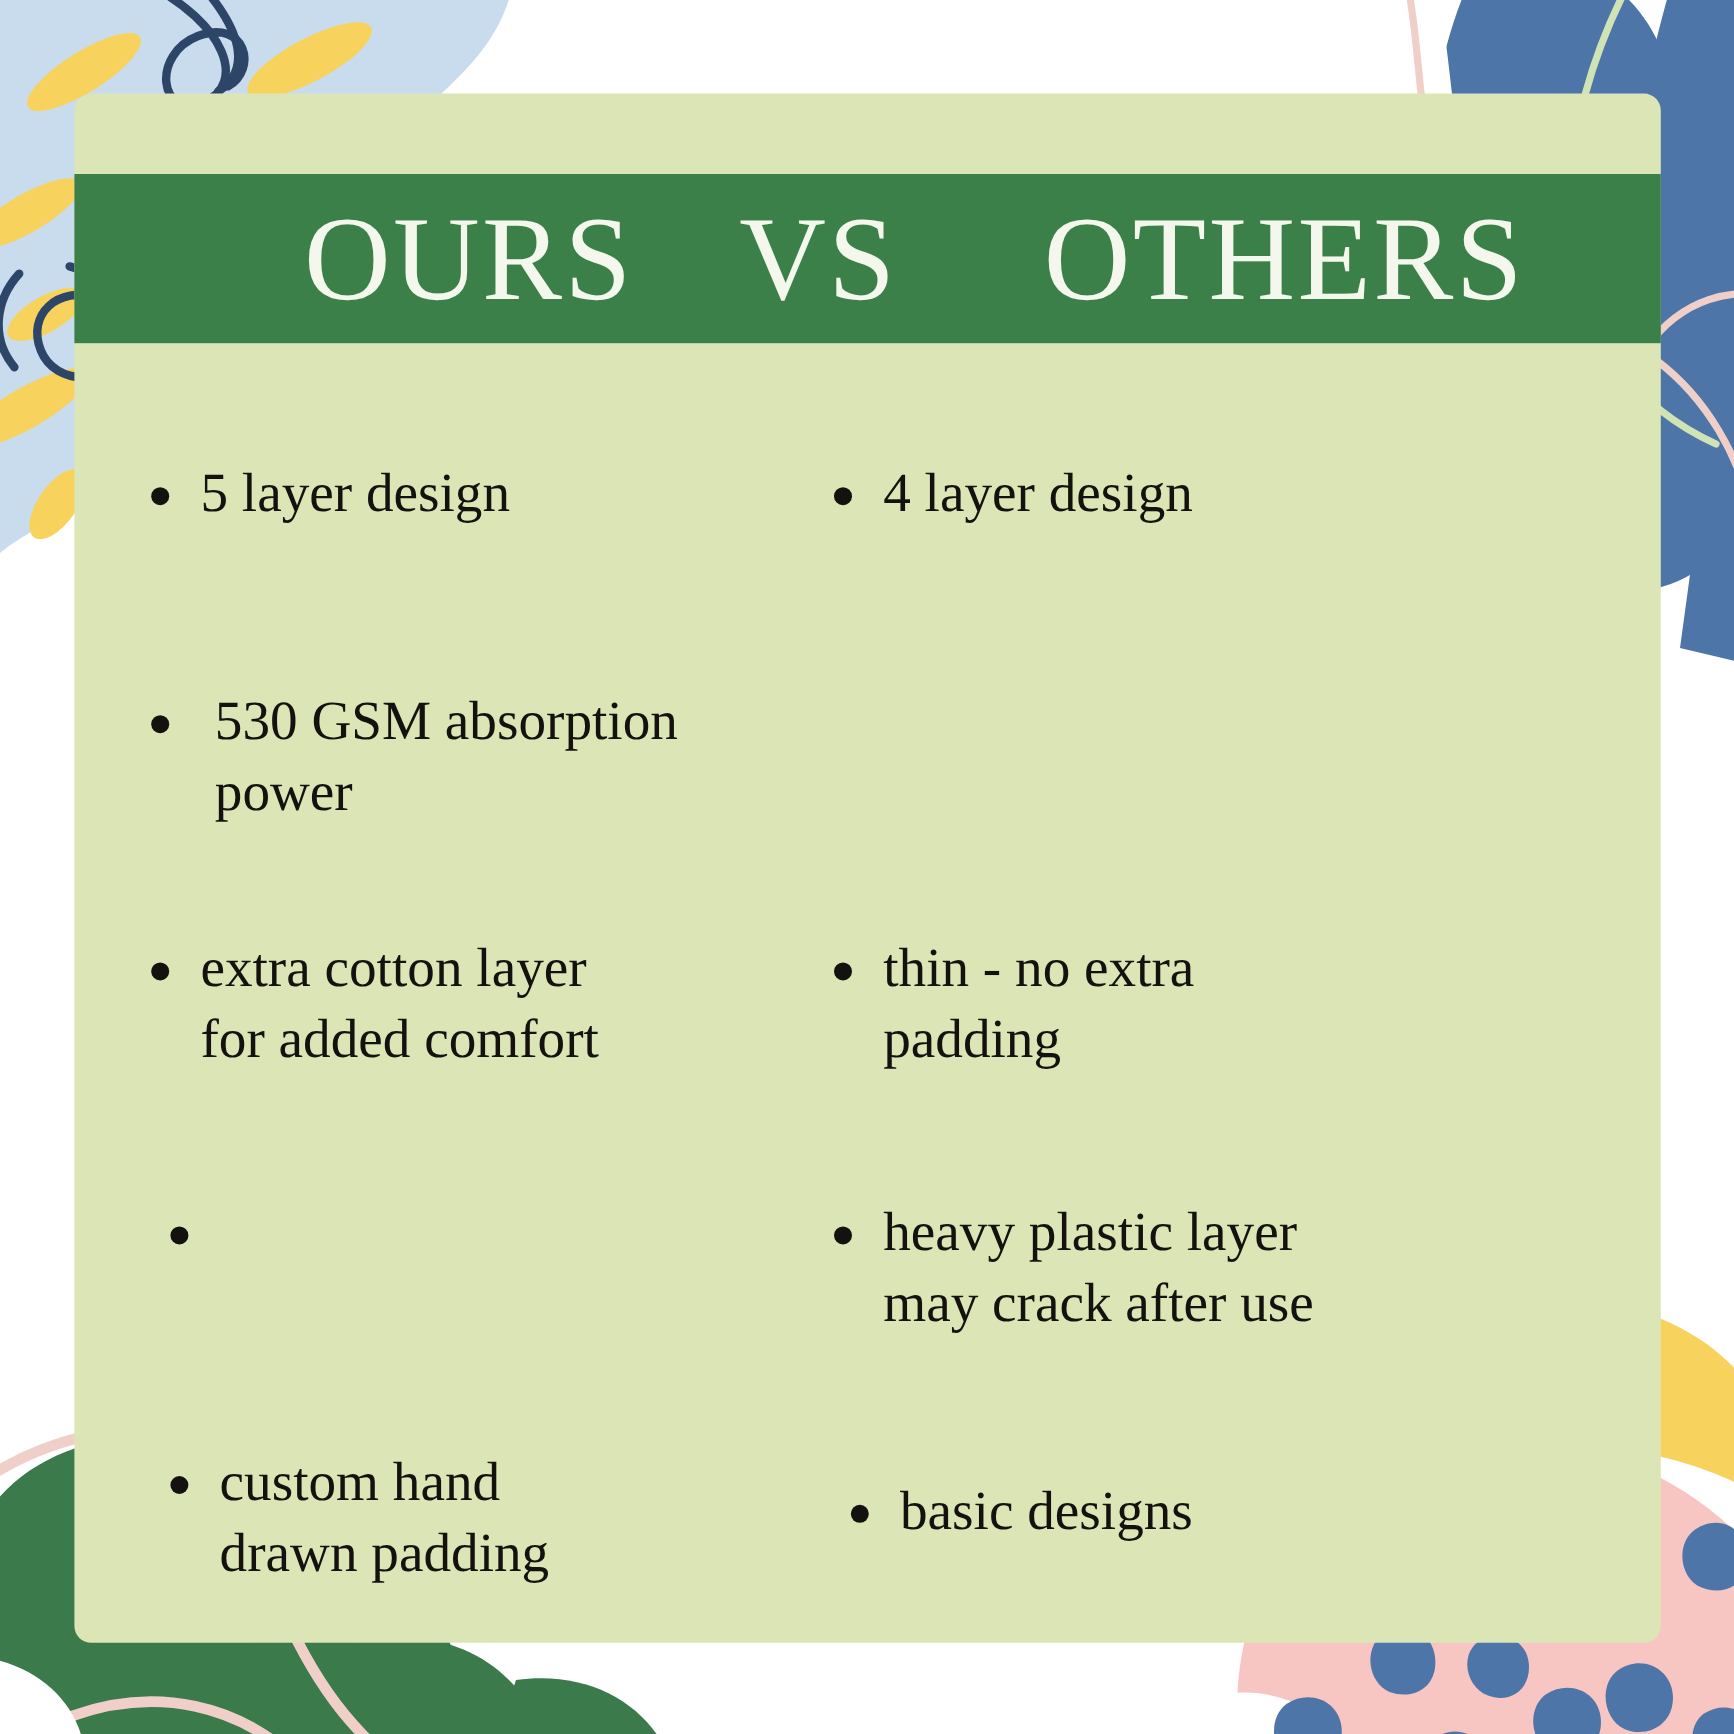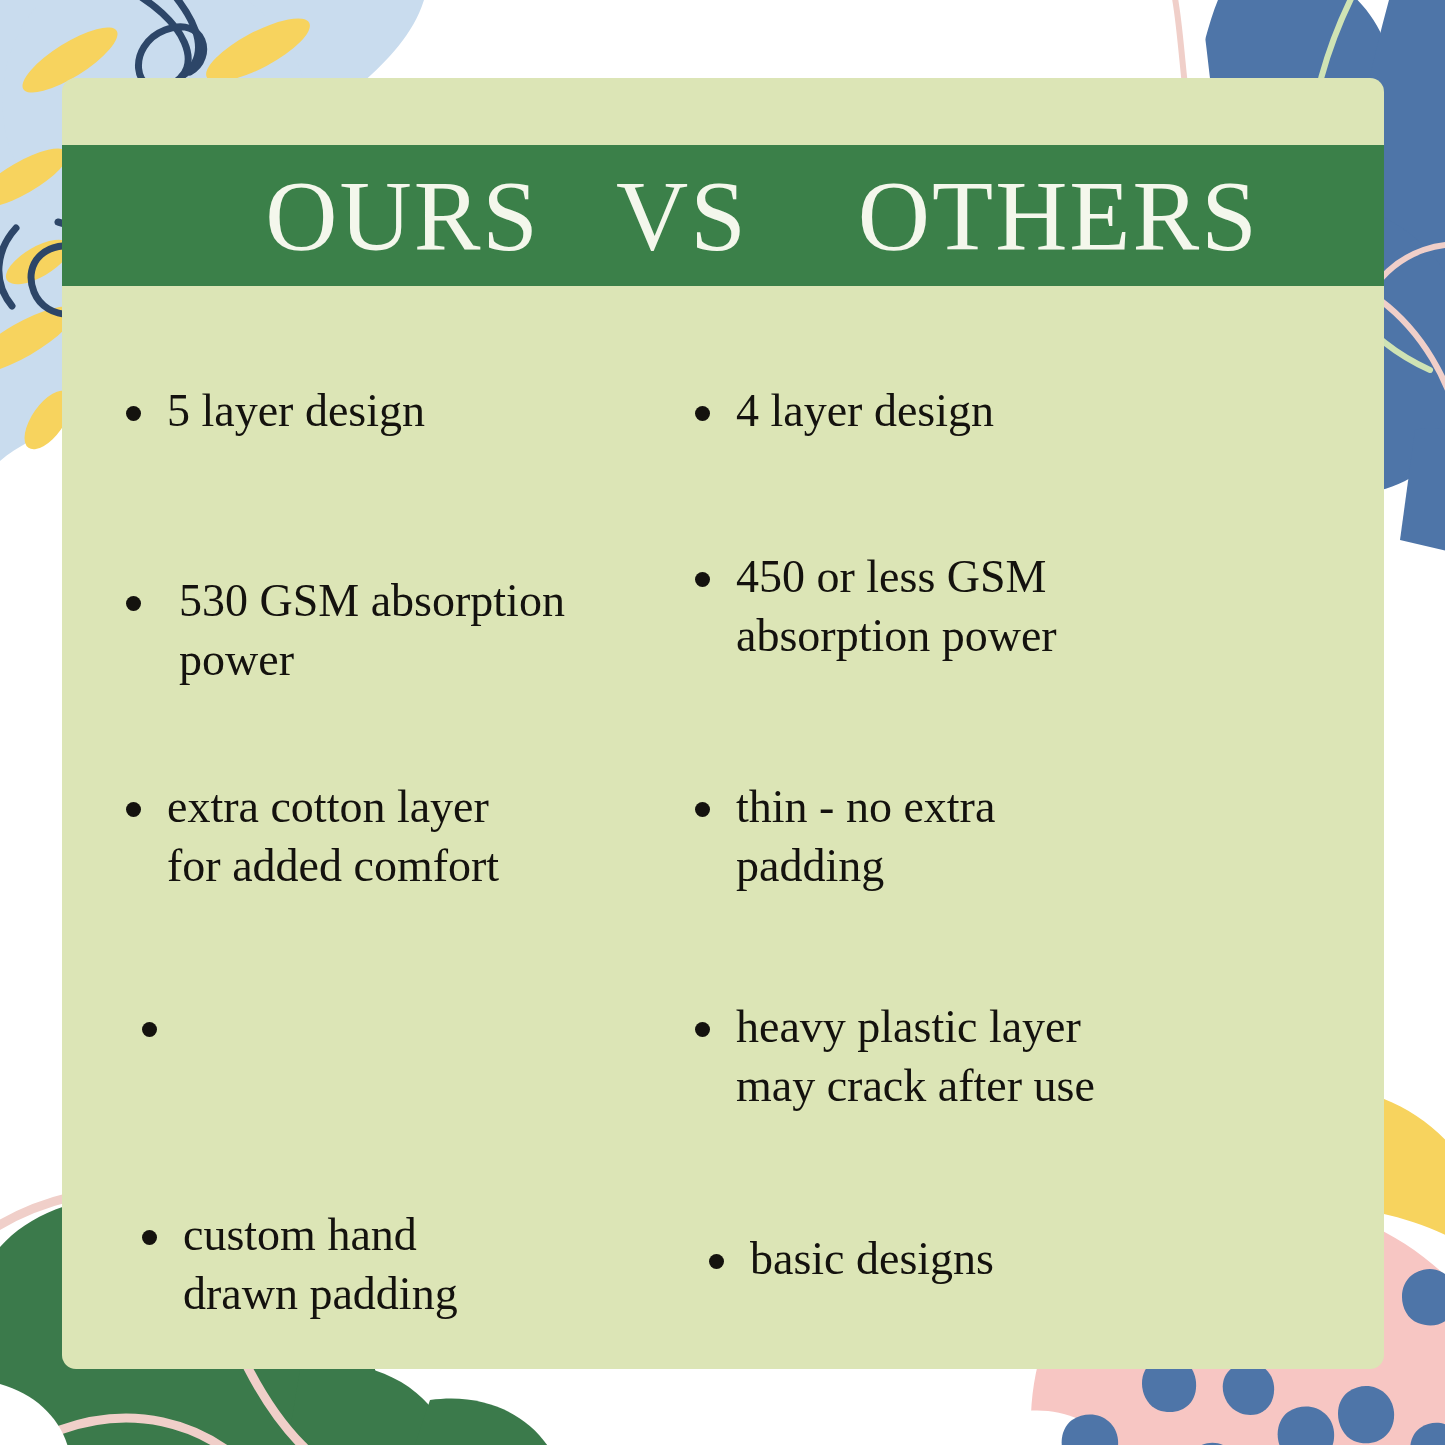--- a/index.html
+++ b/index.html
@@ -50,21 +50,21 @@
     align-items: center;
     justify-content: center;
   }
   #header-title-row {
     display: flex;
     align-items: baseline;
     justify-content: center;
     width: 100%;
     padding: 0 18px;
     box-sizing: border-box;
-    gap: 0;
+    gap: 12px;
   }
   .hdr-word {
     color: #f4f7ec;
     font-family: "Liberation Serif", "DejaVu Serif", serif;
     font-size: 100px;
     line-height: 1;
     letter-spacing: 2px;
     white-space: nowrap;
     font-weight: 400;
   }
@@ -256,25 +256,20 @@
         <span class="bullet-text">custom hand
 drawn padding</span>
       </div>
     </div>
 
     <div class="col">
       <div class="bullet-row" id="r0">
         <span class="bullet-dot"></span>
         <span class="bullet-text">4  layer design</span>
       </div>
-      <div class="bullet-row" id="r1">
-        <span class="bullet-dot"></span>
-        <span class="bullet-text">450 or less GSM
-absorption power</span>
-      </div>
       <div class="bullet-row" id="r2">
         <span class="bullet-dot"></span>
         <span class="bullet-text">thin - no extra
 padding</span>
       </div>
       <div class="bullet-row" id="r3">
         <span class="bullet-dot"></span>
         <span class="bullet-text">heavy plastic layer
 may crack after use</span>
       </div>

